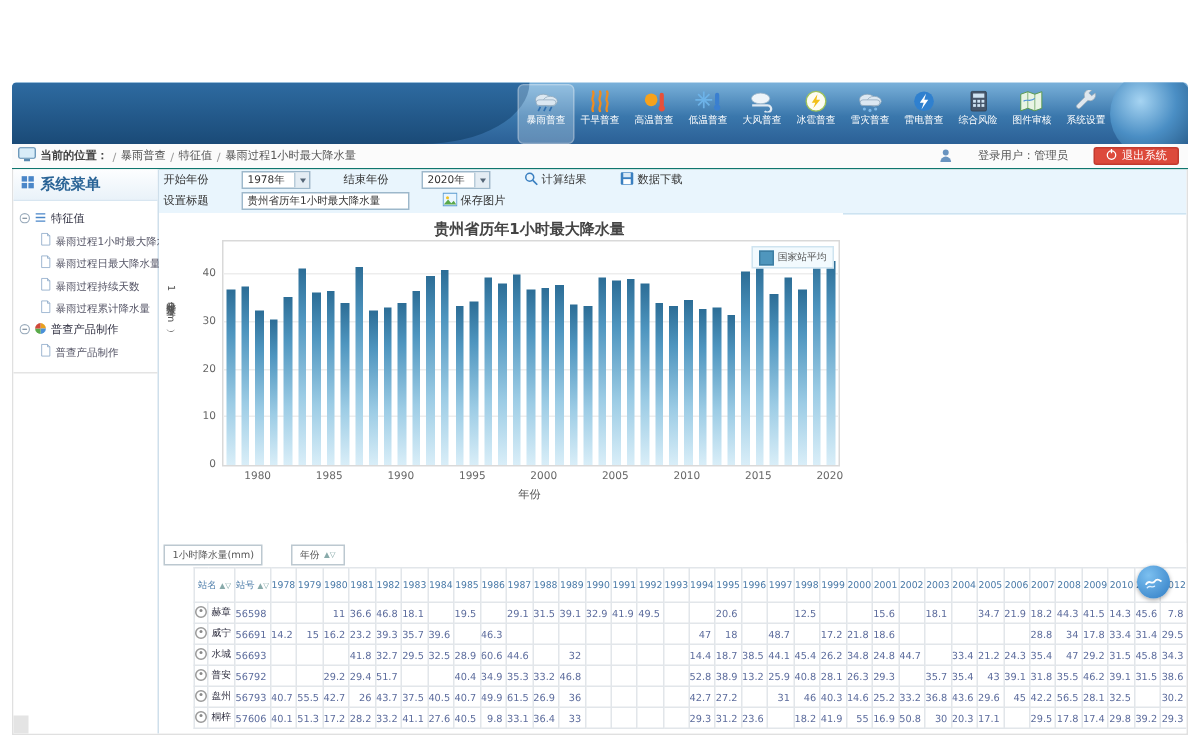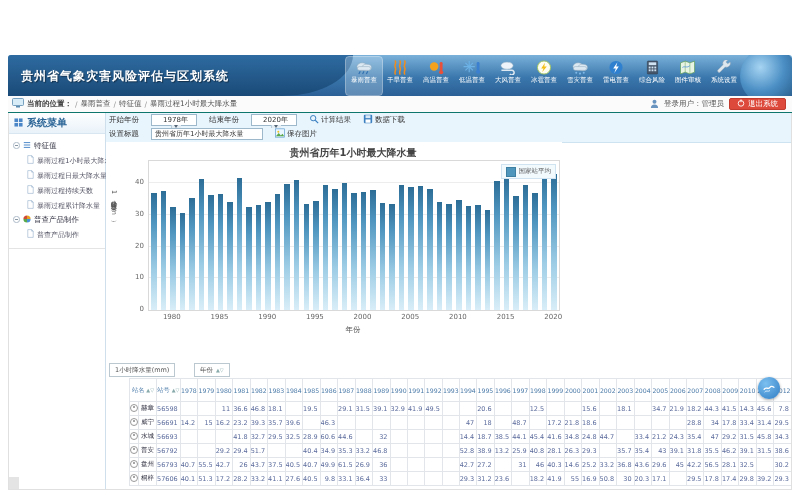--- a/index.html
+++ b/index.html
@@ -25,21 +25,21 @@
   .tb-lb{font-size:6.5px;color:#fff;white-space:nowrap;}
 
   
   .statusbar{position:absolute;left:8px;top:96px;width:784px;height:17px;background:#fbfbfb;
     border-bottom:1px solid #0f766e;display:flex;align-items:center;justify-content:space-between;
     font-size:7.5px;color:#555;box-sizing:border-box;}
   .bc{display:flex;align-items:center;gap:3px;padding-left:4px;}
   .bc-prefix{font-weight:bold;color:#444;}
   .crumb{color:#555;cursor:pointer;}
   .sep{color:#999;}
-  .userbox{display:flex;align-items:center;gap:5px;padding-right:6px;}
+  .userbox{display:flex;align-items:center;gap:17px;padding-right:6px;}
   .logout{display:flex;align-items:center;gap:3px;background:#dd4a3c;color:#fff;
     border:1px solid #c23a2e;border-radius:2px;font-size:7.5px;padding:1px 7px;cursor:pointer;
     font-family:inherit;height:12px;}
 
   
   .bodyrow{position:absolute;left:8px;top:113px;width:784px;height:377px;border:1px solid #e0e0e0;
     border-top:none;box-sizing:border-box;display:flex;background:#fff;}
   .sidebar{width:96px;border-right:1px solid #cfdfeb;position:relative;background:#fff;flex:none;}
   .side-head{height:20px;display:flex;align-items:center;gap:4px;padding-left:5px;
     background:linear-gradient(#fdfeff,#e9f2f9);border-bottom:1px solid #d8e6f1;
@@ -48,23 +48,23 @@
   .tree-group{display:flex;align-items:center;gap:3px;font-size:7.5px;color:#334;padding:2px 0;cursor:pointer;}
   .tree-item{display:flex;align-items:center;gap:3px;font-size:7px;color:#556;padding:2px 0 2px 14px;
     cursor:pointer;white-space:nowrap;}
   .scroll-grip{position:absolute;left:0;bottom:0;width:10px;height:12px;background:#e4e4e4;}
 
   .main{flex:1;position:relative;overflow:hidden;}
 
   
   .query{position:absolute;left:0;top:0;right:0;height:29px;background:#e9f5fd;
     border-bottom:1px solid #cde3f1;font-size:7.5px;color:#333;}
-  .q-row{display:flex;align-items:center;gap:12px;height:14px;padding-left:3px;}
+  .q-row{display:flex;align-items:center;gap:22px;height:14px;padding-left:3px;}
   .sel{width:46px;height:12px;background:#fff;border:1px solid #9db8cb;display:flex;align-items:center;
-    justify-content:space-between;font-size:7px;padding-left:3px;cursor:pointer;box-sizing:border-box;flex-direction:column;}
+    justify-content:space-between;font-size:7px;padding-left:3px;cursor:pointer;box-sizing:border-box;}
   .sel-btn{width:9px;height:10px;background:#e4edf4;border-left:1px solid #b8ccd9;display:flex;
     align-items:center;justify-content:center;}
   .tri{width:0;height:0;border-left:2.5px solid transparent;border-right:2.5px solid transparent;
     border-top:3px solid #567;}
   .note{color:#e2500a;}
   .qlink{display:flex;align-items:center;gap:2px;cursor:pointer;color:#333;}
   .qlink svg{width:10px;height:10px;}
   .title-input{width:112px;height:12px;border:1px solid #9db8cb;font-size:7px;padding:0 3px;
     font-family:inherit;color:#333;box-sizing:border-box;}
 
@@ -108,21 +108,20 @@
     display:flex;align-items:center;justify-content:center;cursor:pointer;z-index:5;}
 </style>
 </head>
 <body>
 
 <div class="page">
 
   <div class="header">
     <div class="title-band"></div>
     <div class="globe"></div>
-    <div class="app-title">贵州省气象灾害风险评估与区划系统</div>
     <div class="toolbar" id="toolbar">
         <div class="tb-item active">
           <span class="tb-ic">
             <svg viewBox="0 0 20 16">
               <g fill="#dce8f2" stroke="#8aa4b8" stroke-width="0.5">
                 <ellipse cx="8" cy="7" rx="5.5" ry="4"></ellipse>
                 <ellipse cx="13" cy="8" rx="5" ry="3.5"></ellipse>
                 <rect x="3" y="7" width="14" height="4" rx="2"></rect>
               </g>
               <g stroke="#2f6fb0" stroke-width="1.2">
@@ -689,21 +688,21 @@
                   <td>32</td>
                   <td></td>
                   <td></td>
                   <td></td>
                   <td></td>
                   <td>14.4</td>
                   <td>18.7</td>
                   <td>38.5</td>
                   <td>44.1</td>
                   <td>45.4</td>
-                  <td>41.6</td>
+                  <td>26.2</td>
                   <td>34.8</td>
                   <td>24.8</td>
                   <td>44.7</td>
                   <td></td>
                   <td>33.4</td>
                   <td>21.2</td>
                   <td>24.3</td>
                   <td>35.4</td>
                   <td>47</td>
                   <td>29.2</td>

